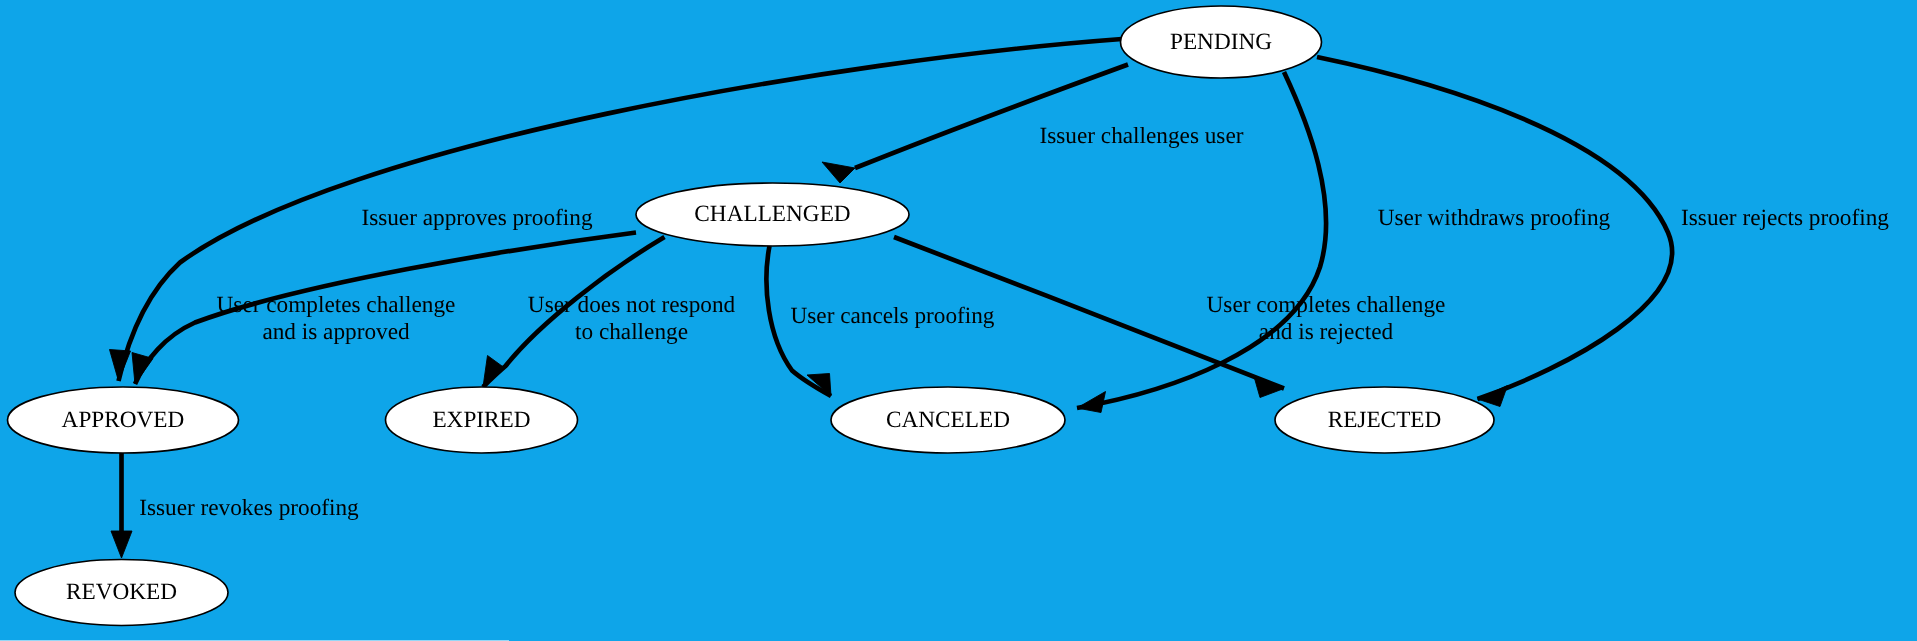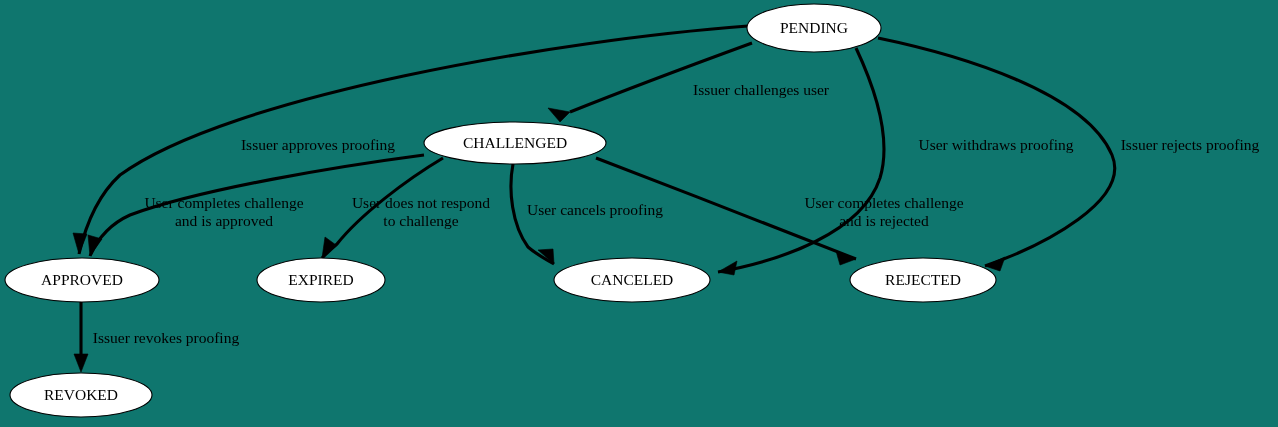--- a/index.html
+++ b/index.html
@@ -10,21 +10,21 @@
   body {
     width: 1278px;
     height: 427px;
     overflow: hidden;
     font-family: "Liberation Serif", "DejaVu Serif", serif;
   }
   #graph-root {
     position: relative;
     width: 1278px;
     height: 427px;
-    background: #0f766e;
+    background: #0ea5e9;
     text-decoration: underline;
   }
   svg#state-graph {
     display: block;
     width: 1278px;
     height: 427px;
   }
   .node-ellipse {
     fill: #ffffff;
     stroke: #000000;

